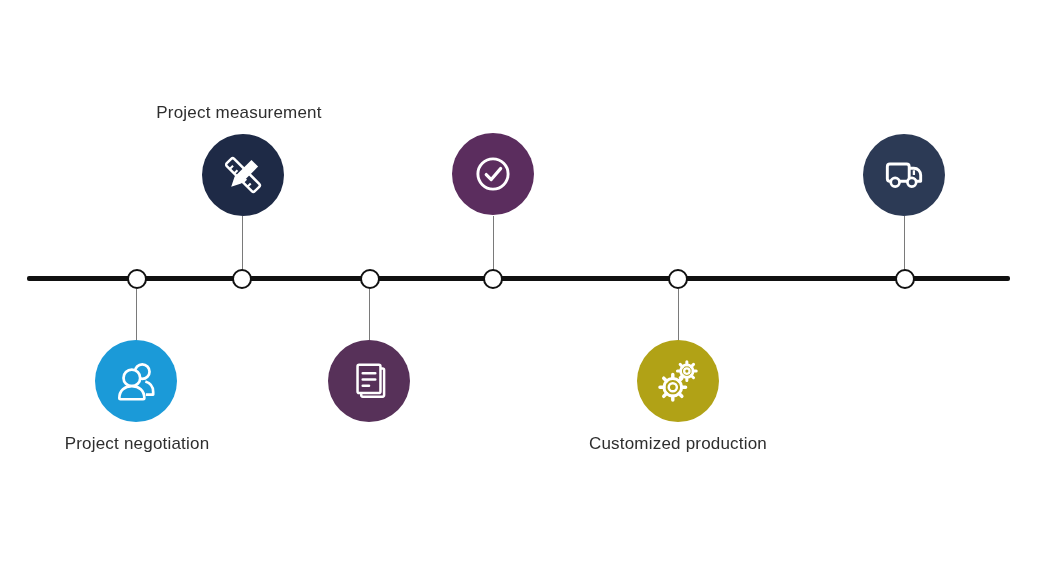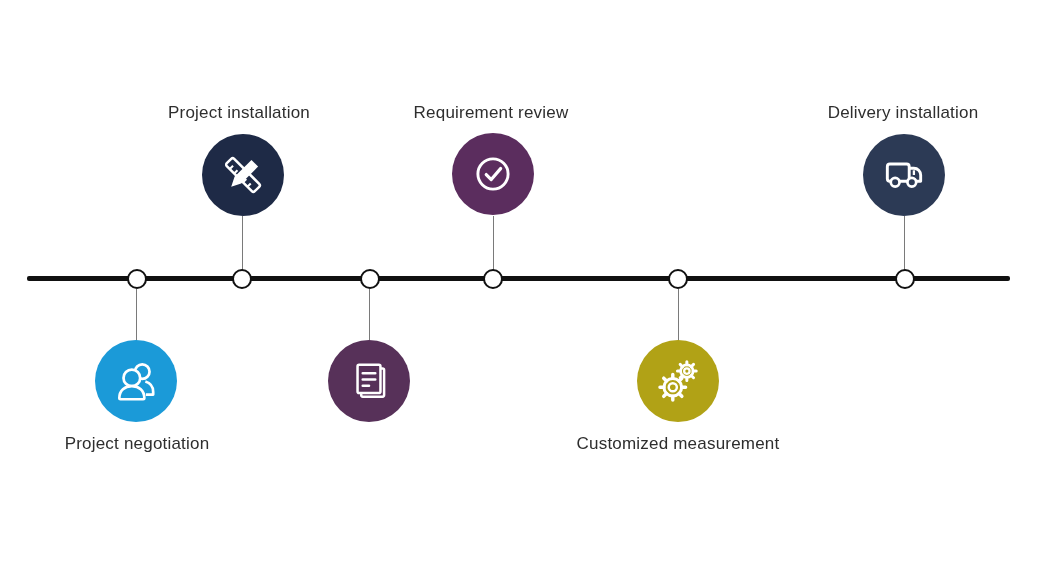--- a/index.html
+++ b/index.html
@@ -95,56 +95,54 @@
     <svg viewBox="0 0 48 48">
       <g transform="rotate(-45 24 24)">
         <rect x="19" y="5" width="10" height="38" rx="2" fill="none" stroke="#ffffff" stroke-width="2.4"></rect>
         <path d="M19 11 h4.5 M19 17 h4.5 M19 23 h4.5 M19 29 h4.5 M19 35 h4.5" stroke="#ffffff" stroke-width="2" fill="none"></path>
       </g>
       <g transform="rotate(45 24 24)">
         <path d="M19.5 8 h9 v23 l-4.5 9 -4.5 -9 z" fill="#ffffff"></path>
       </g>
     </svg>
   </div>
-  <div class="step-label label-above l2">Project installation</div>
+  <div class="step-label label-above l2">Project measurement</div>
 
   <div class="bubble b3" style="background-color: rgb(87, 49, 89); --bg: #573159;">
     <svg viewBox="0 0 48 48">
       <rect x="16.5" y="12" width="22" height="27" rx="1.5" fill="none" stroke="#ffffff" stroke-width="2.4"></rect>
       <rect x="13" y="8.5" width="22" height="27" rx="1.5" fill="var(--bg,#573159)" stroke="#ffffff" stroke-width="2.4"></rect>
       <path d="M18 16.5 h12 M18 22.5 h12 M18 28.5 h6" stroke="#ffffff" stroke-width="2.5" stroke-linecap="round" fill="none"></path>
     </svg>
   </div>
 
   <div class="bubble b4" style="background-color: rgb(91, 45, 94); --bg: #5b2d5e;">
     <svg viewBox="0 0 48 48">
       <circle cx="24" cy="24" r="14.5" fill="none" stroke="#ffffff" stroke-width="2.8"></circle>
       <path d="M17.5 24.5 l4.8 4.8 9 -10.5" fill="none" stroke="#ffffff" stroke-width="3.1" stroke-linecap="round" stroke-linejoin="round"></path>
     </svg>
   </div>
-  <div class="step-label label-above l4">Requirement review</div>
 
   <div class="bubble b5" style="background-color: rgb(177, 162, 22); --bg: #b1a216;">
     <svg viewBox="0 0 48 48">
       <g stroke="#ffffff" fill="none" stroke-linecap="round">
         <path stroke-width="3.3" d="M27.5 30 L31.3 30 M25 36 L27.7 38.7 M19 38.5 L19 42.3 M13 36 L10.3 38.7 M10.5 30 L6.7 30 M13 24 L10.3 21.3 M19 21.5 L19 17.7 M25 24 L27.7 21.3"></path>
         <circle cx="19" cy="30" r="8.5" stroke-width="2.9"></circle>
         <circle cx="19" cy="30" r="3.9" stroke-width="2.4"></circle>
         <path stroke-width="2.9" d="M38.5 14.5 L41.5 14.5 M36.7 18.7 L38.9 20.9 M32.5 20.5 L32.5 23.5 M28.3 18.7 L26.1 20.9 M26.5 14.5 L23.5 14.5 M28.3 10.3 L26.1 8.1 M32.5 8.5 L32.5 5.5 M36.7 10.3 L38.9 8.1"></path>
         <circle cx="32.5" cy="14.5" r="6" stroke-width="2.6"></circle>
         <circle cx="32.5" cy="14.5" r="2.6" stroke-width="2.2"></circle>
       </g>
     </svg>
   </div>
-  <div class="step-label label-below l5">Customized measurement</div>
+  <div class="step-label label-below l5">Customized production</div>
 
   <div class="bubble b6" style="background-color: rgb(44, 58, 85); --bg: #2c3a55;">
     <svg viewBox="0 0 48 48">
       <rect x="8" y="13.5" width="21" height="16.5" rx="2.5" fill="none" stroke="#ffffff" stroke-width="2.8"></rect>
       <path d="M29 17.5 h4.5 a6.5 6.5 0 0 1 6.5 6.5 v6 h-11" fill="none" stroke="#ffffff" stroke-width="2.8" stroke-linejoin="round"></path>
       <path d="M33.5 19.5 v4.5" stroke="#ffffff" stroke-width="2.2" fill="none"></path>
       <circle cx="15.5" cy="31" r="4.2" fill="var(--bg,#2c3a55)" stroke="#ffffff" stroke-width="2.6"></circle>
       <circle cx="31.5" cy="31" r="4.2" fill="var(--bg,#2c3a55)" stroke="#ffffff" stroke-width="2.6"></circle>
     </svg>
   </div>
-  <div class="step-label label-above l6">Delivery installation</div>
 
 </div>
 
 </body></html>

